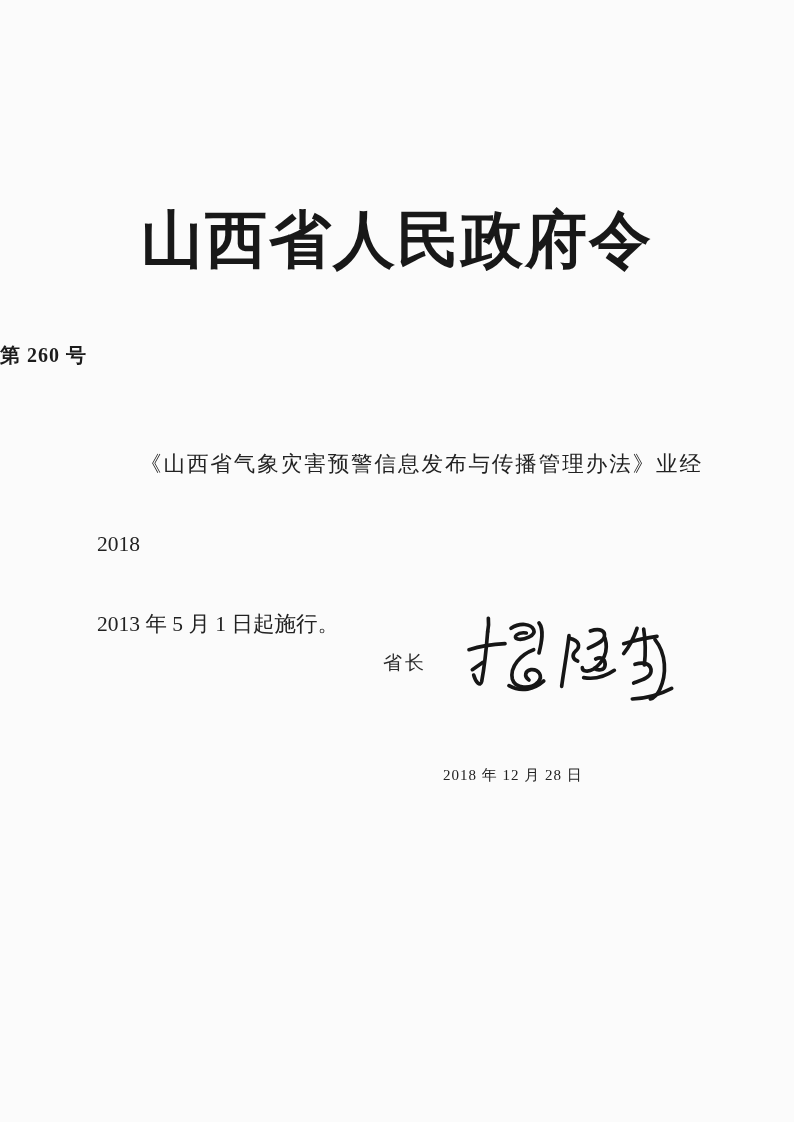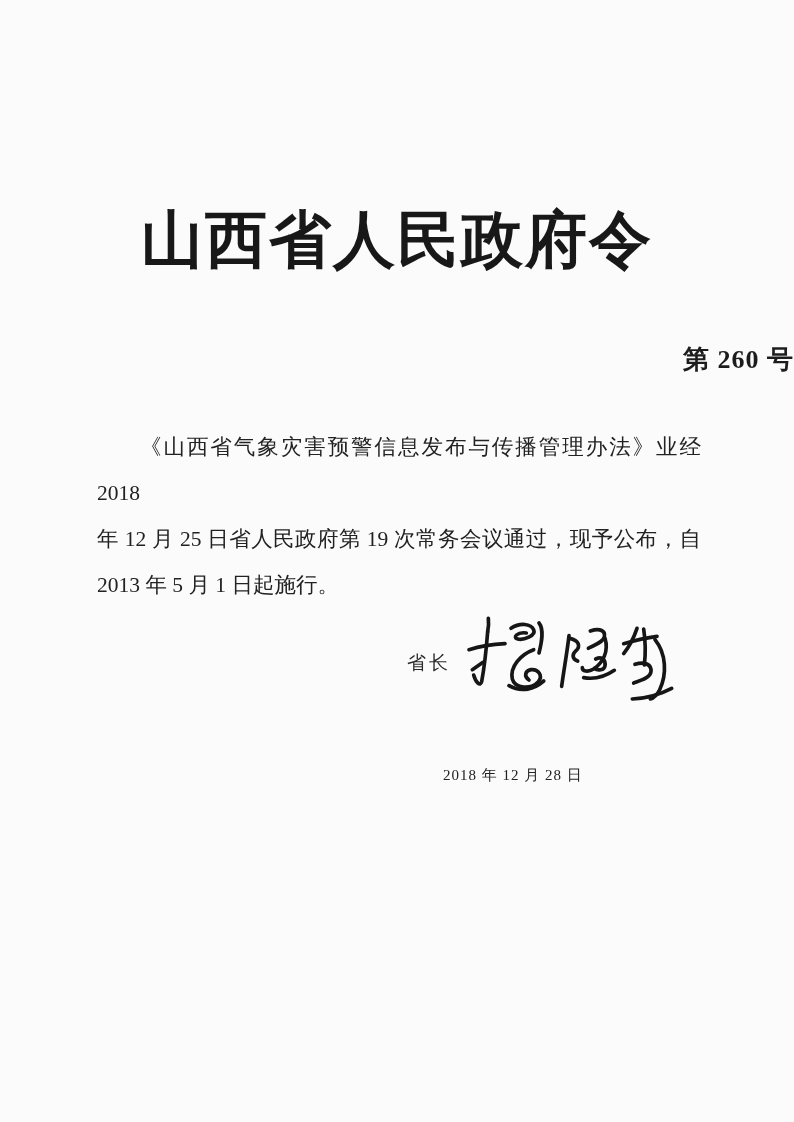--- a/index.html
+++ b/index.html
@@ -28,33 +28,33 @@
     font-weight: bold;
     letter-spacing: 2px;
     color: #181818;
     white-space: nowrap;
   }
   .order-no {
     position: absolute;
     top: 342px;
     left: 0;
     width: 794px;
-    text-align: right;
-    font-size: 26px;
+    text-align: left;
+    font-size: 20px;
     font-weight: bold;
     letter-spacing: 1px;
     color: #1c1c1c;
   }
   .body-text {
     position: absolute;
     top: 424px;
     left: 97px;
     width: 604px;
     font-size: 21.5px;
-    line-height: 46px;
+    line-height: 80px;
     color: #222;
   }
   .body-line {
     text-align: justify;
     text-align-last: justify;
     white-space: normal;
   }
   .body-line.indent { text-indent: 2em; }
   .body-line.last {
     text-align: left;
@@ -67,21 +67,20 @@
     width: 794px;
     height: 115px;
   }
   .signer {
     position: absolute;
     left: 383px;
     top: 53px;
     font-size: 19px;
     letter-spacing: 3px;
     color: #2a2a2a;
-    margin-left: 24px;
   }
   .signature-svg {
     position: absolute;
     left: 455px;
     top: 2px;
   }
   .signature-svg path {
     fill: none;
     stroke: #161616;
     stroke-width: 11;
@@ -102,21 +101,20 @@
 <body>
 
 <div class="page">
 
   <h1 class="doc-title">山西省人民政府令</h1>
 
   <div class="order-no">第 260 号</div>
 
   <div class="body-text">
     <div class="body-line indent">《山西省气象灾害预警信息发布与传播管理办法》业经 2018</div>
-    <div class="body-line">年 12 月 25 日省人民政府第 19 次常务会议通过，现予公布，自</div>
     <div class="body-line last">2013 年 5 月 1 日起施行。</div>
   </div>
 
   <div class="sig-row">
     <span class="signer">省长</span>
 
     <svg class="signature-svg" role="img" width="240" height="110" viewBox="0 0 720 330" aria-label="楼阳生">
 
       <path d="M100,58 C102,75 100,88 98,98"></path>
       <path d="M98,98 C94,150 88,205 80,248 C76,264 62,250 56,228"></path>

